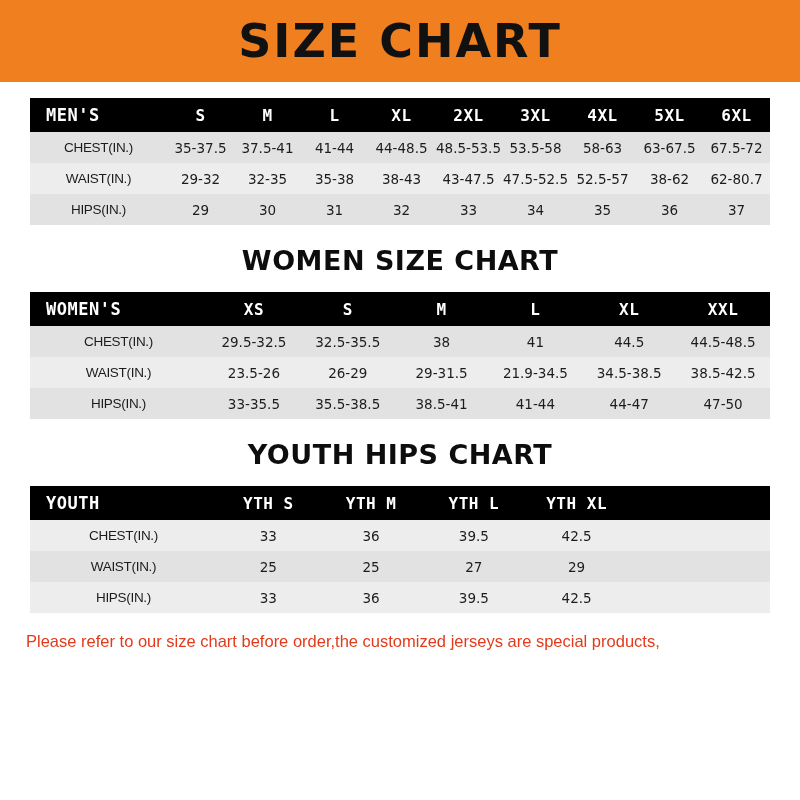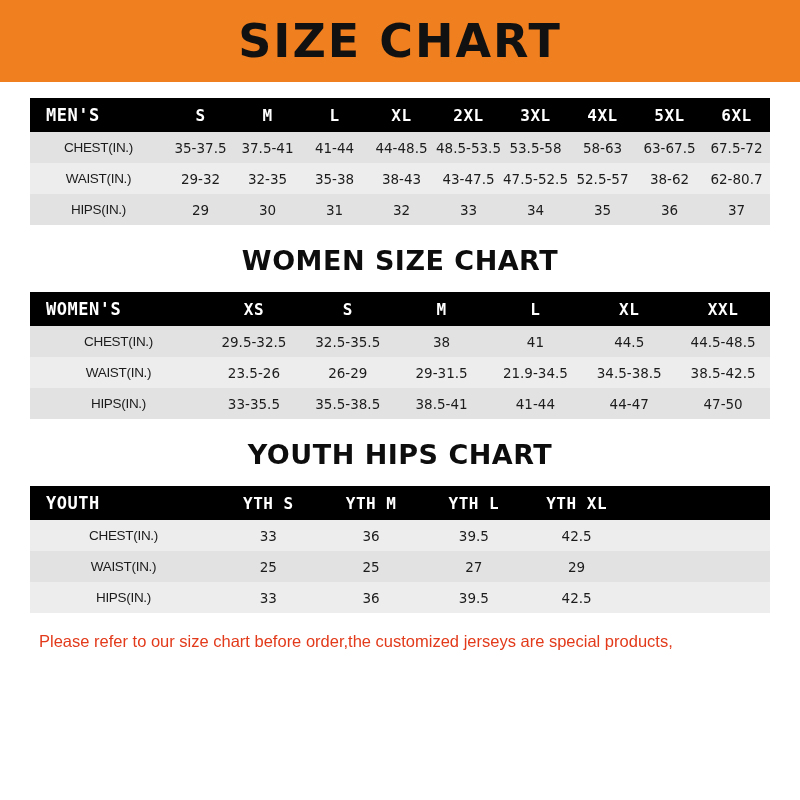--- a/index.html
+++ b/index.html
@@ -85,21 +85,21 @@
     color: #1c1c1c;
     letter-spacing: -0.3px;
   }
   table.size-table tr.light {
     background: #e2e2e2;
   }
   table.size-table tr.lighter {
     background: #ededed;
   }
   .footer-note {
-    margin: 14px 18px 0 19px;
+    margin: 14px 18px 0 6px;
     color: #e23a1a;
     font-family: "Liberation Sans", sans-serif;
     font-size: 16.5px;
     line-height: 25px;
     text-align: left;
   }
   .footer-note div {
     white-space: nowrap;
   }
 </style>

